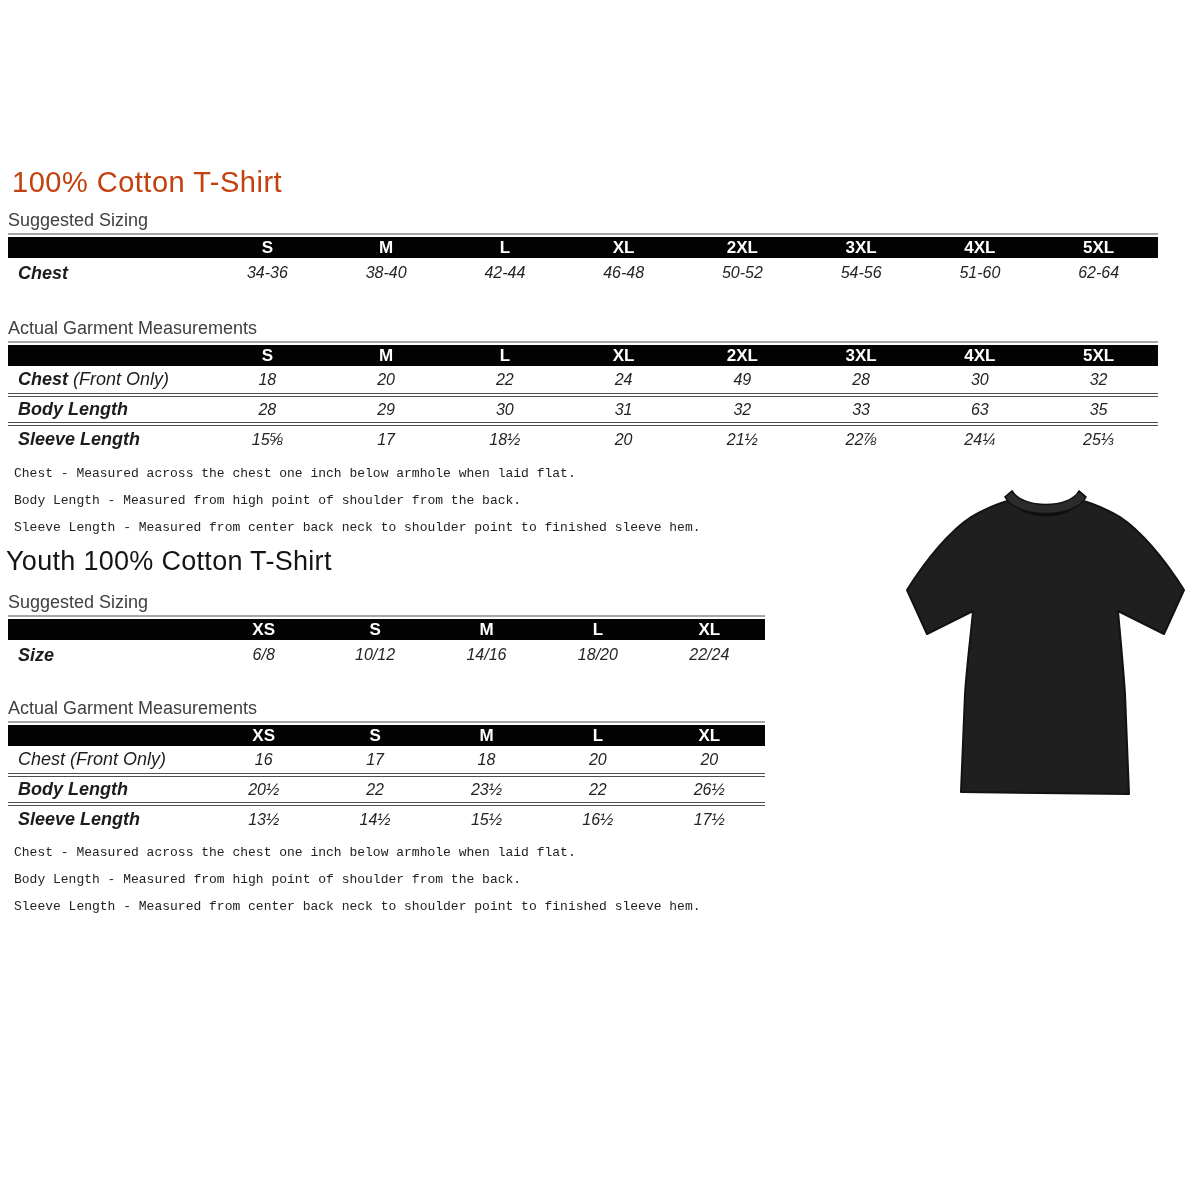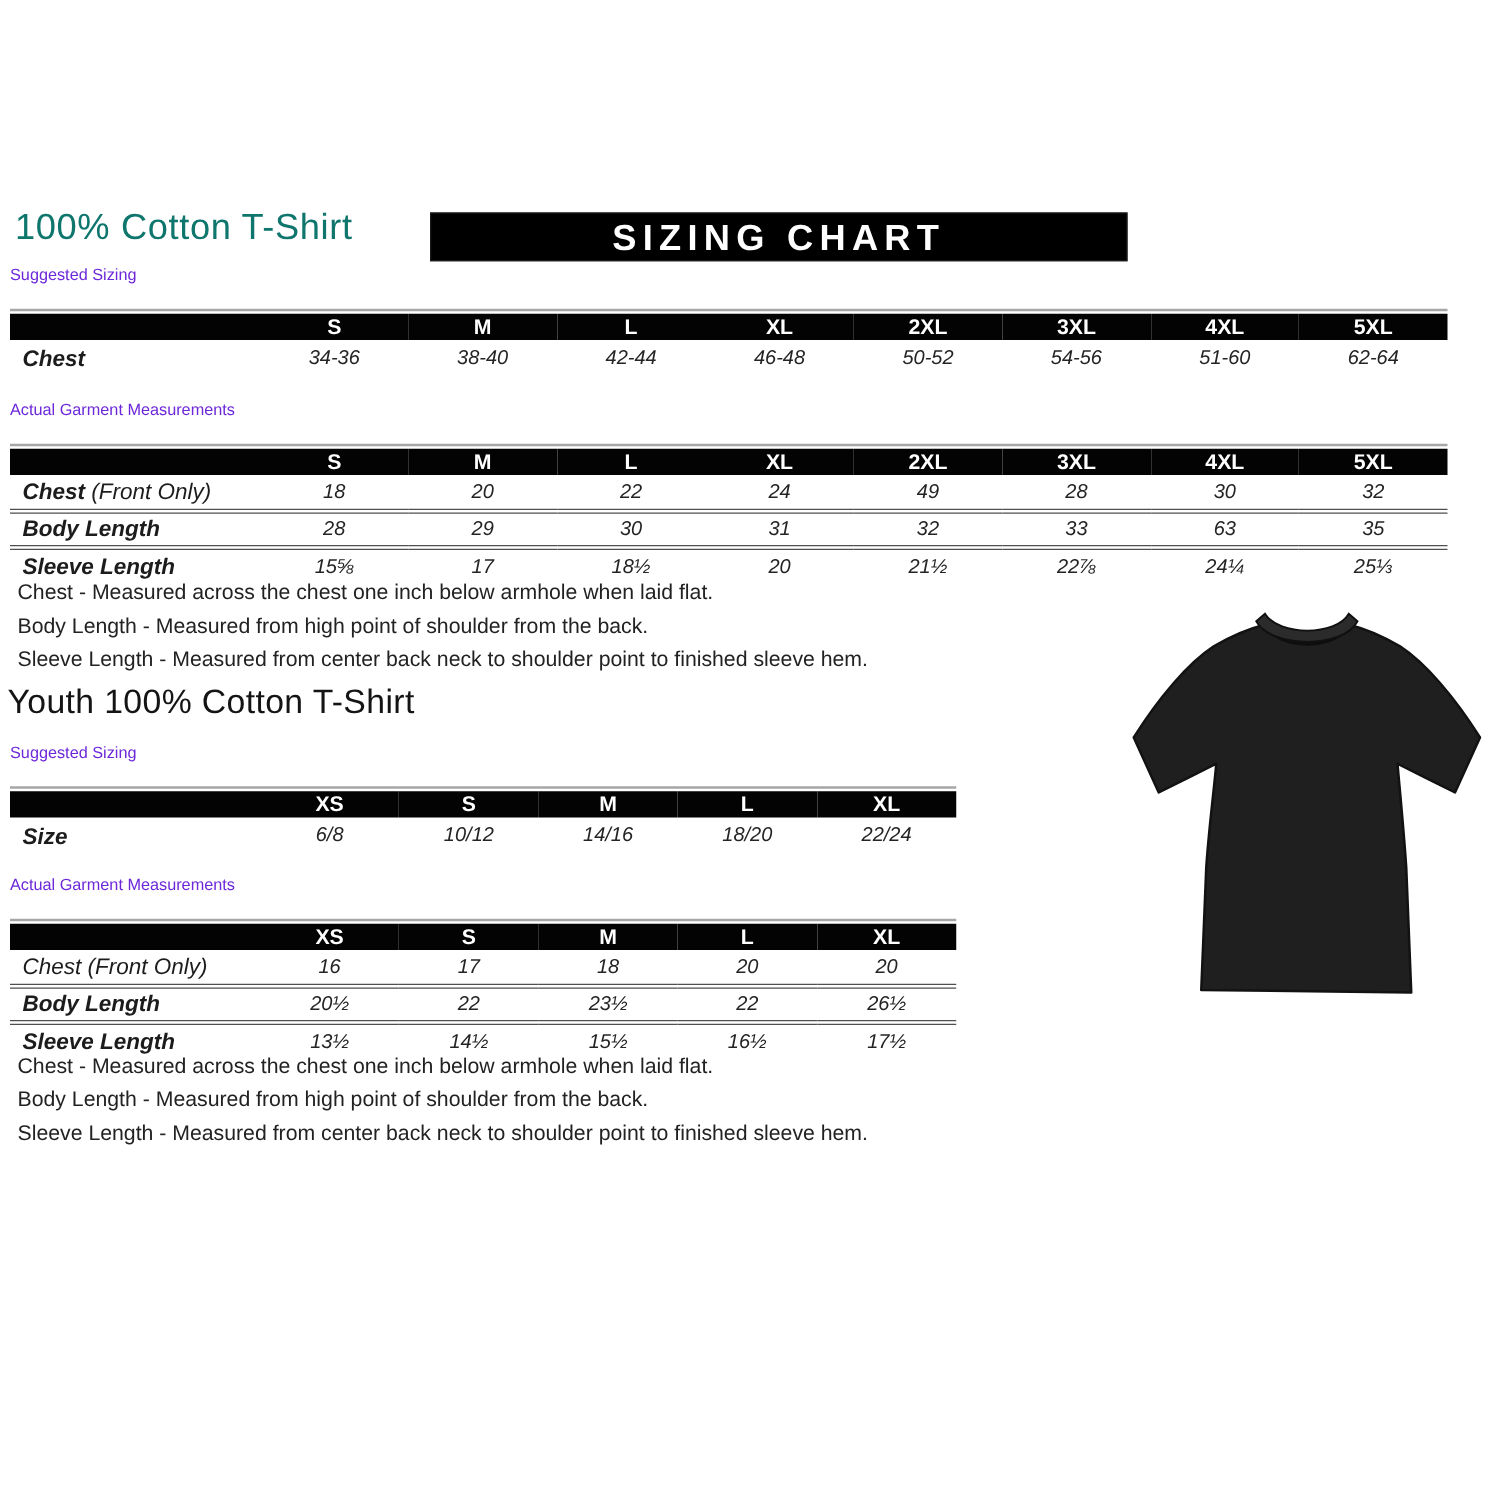--- a/index.html
+++ b/index.html
@@ -1,62 +1,61 @@
 <!DOCTYPE html>
 <html><head>
 <meta charset="utf-8">
 <style>
   html,body{margin:0;padding:0;background:#ffffff;}
   body{width:1200px;height:1200px;font-family:"Liberation Sans", sans-serif;}
   .page{position:relative;width:1200px;height:1200px;background:#fff;overflow:hidden;}
 
-  .title{position:absolute;left:12px;top:166px;font-size:29px;color:#0f766e;letter-spacing:0.5px;}
+  .title{position:absolute;left:12px;top:166px;font-size:29px;color:#c2410c;letter-spacing:0.5px;}
   .banner{position:absolute;left:344px;top:170px;width:558px;height:39px;background:#000;
           color:#fff;font-weight:bold;font-size:29px;letter-spacing:5px;text-align:center;
           line-height:40px;border:1px solid #1a1a1a;box-sizing:border-box;}
 
   .section{position:absolute;left:8px;}
   .s-adult-suggested{top:210px;width:1150px;}
   .s-adult-actual{top:318px;width:1150px;}
   .s-youth-suggested{top:592px;width:757px;}
   .s-youth-actual{top:698px;width:757px;}
 
-  .section-label{font-size:13px;line-height:20px;color:#6d28d9;padding-bottom:17px;
+  .section-label{font-size:18px;line-height:20px;color:#404040;padding-bottom:3px;
                  border-bottom:2px solid #a6a6a6;}
 
   table.size-table{border-collapse:collapse;table-layout:fixed;width:100%;margin-top:2px;}
   .size-table col.col-label{width:200px;}
   .size-table thead th{background:#030303;color:#fff;font-weight:bold;font-size:17px;
                        height:21px;padding:0;text-align:center;vertical-align:middle;}
   .size-table tbody tr{height:29px;font-style:italic;}
   .t-single tbody tr{height:30px;}
   .size-table tbody th{text-align:left;padding-left:10px;font-size:18px;color:#1c1c1c;font-weight:normal;}
   .size-table tbody td{text-align:center;font-size:16px;color:#242424;}
   .lbl{font-weight:bold;}
   .lbl.plain{font-weight:normal;}
   .sfx{font-weight:normal;}
   .t-lined tbody tr + tr{border-top:4px double #4f4f4f;}
 
-  .notes{position:absolute;left:14px;font-size:17px;color:#222;}
+  .notes{position:absolute;left:14px;font-size:13px;color:#222;font-family:Liberation Mono, monospace;}
   .notes .note-line{line-height:27px;}
   .s-adult-notes{top:460px;}
   .s-youth-notes{top:839px;}
 
   .youth-title{position:absolute;left:6px;top:546px;font-size:27px;font-weight:normal;color:#141414;letter-spacing:0.3px;}
 
   .tshirt{position:absolute;left:893px;top:484px;width:305px;height:322px;}
   .tshirt svg{width:100%;height:100%;display:block;}
 </style>
 </head>
 <body>
 
 <div class="page">
 
   <div class="title">100% Cotton T-Shirt</div>
-  <div class="banner">SIZING CHART</div>
 
   <div class="section s-adult-suggested">
     <div class="section-label">Suggested Sizing</div>
     <table class="size-table t-single">
         <colgroup>
           <col class="col-label">
           <col class="col-data">
           <col class="col-data">
           <col class="col-data">
           <col class="col-data">

